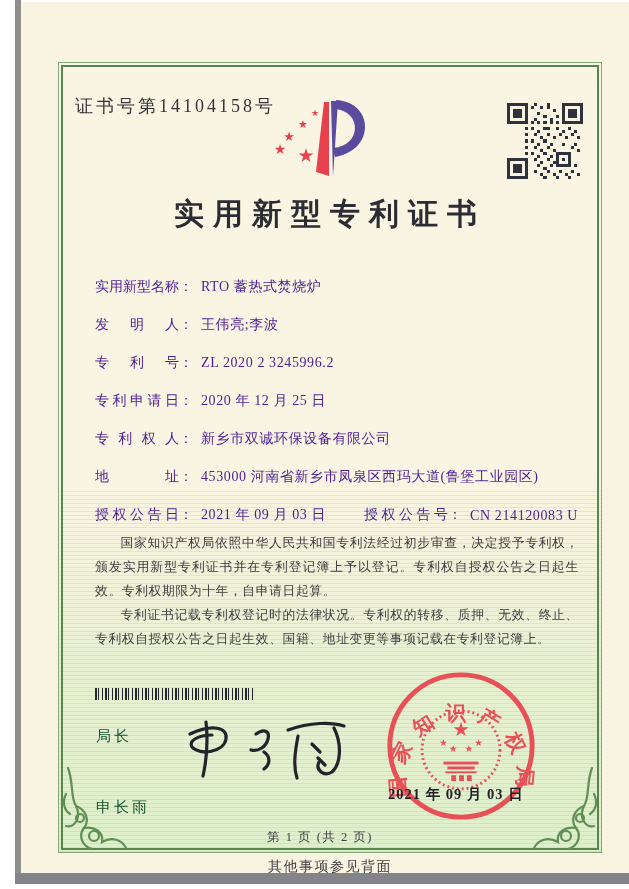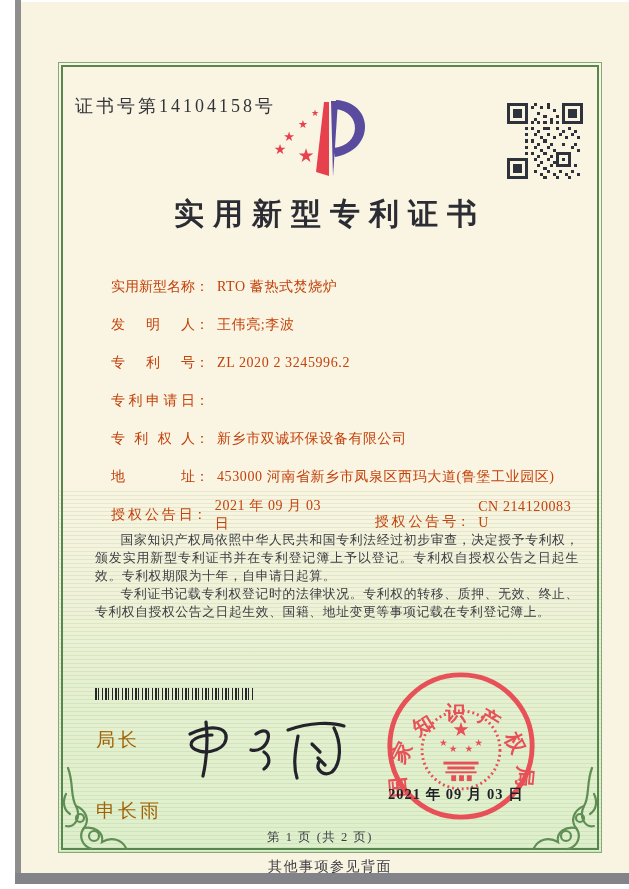--- a/index.html
+++ b/index.html
@@ -35,34 +35,34 @@
     background:repeating-linear-gradient(0deg,rgba(122,170,110,0.16) 0 1px,transparent 1px 4px);
   }
   .certno{
     left:75px;top:94px;font-size:18px;letter-spacing:3px;color:#33333a;
   }
   .title{
     left:58px;top:194px;width:544px;text-align:center;
     font-size:30px;font-weight:bold;letter-spacing:9px;color:#2c2c34;
   }
   .fields{left:95px;top:268px;width:488px;}
-  .frow{height:38px;display:flex;align-items:center;font-size:14px;color:#c2410c;margin-left:16px;}
+  .frow{height:38px;display:flex;align-items:center;font-size:14px;color:#4c1d95;}
   .flabel{display:inline-block;width:84px;text-align:justify;text-align-last:justify;}
   .fcolon{margin-right:8px;}
   .fvalue{letter-spacing:0.6px;}
   .fpair2{margin-left:38px;display:flex;align-items:flex-end;}
-  .paras{left:95px;top:531px;width:484px;font-size:12.8px;line-height:18px;
+  .paras{left:95px;top:531px;width:484px;font-size:12.8px;line-height:24px;
     color:#3c3c42;letter-spacing:0.6px;text-align:justify;}
   .paras p{margin:0;text-indent:2em;}
   .barcode{
     left:95px;top:688px;width:160px;height:12px;
     background:repeating-linear-gradient(90deg,#26262b 0 2px,transparent 2px 3px,#26262b 3px 4px,transparent 4px 7px,#26262b 7px 8px,transparent 8px 10px);
   }
-  .officer{font-family:Liberation Serif, serif;font-size:19px;
-    color:#a16207;letter-spacing:3px;}
+  .officer{font-family:Liberation Serif, serif;font-size:15px;
+    color:#14532d;letter-spacing:3px;}
   .officer-title{left:96px;top:727px;}
   .officer-name{left:96px;top:798px;}
   .sig{left:172px;top:700px;}
   .seal{left:383px;top:668px;opacity:0.93;}
   .seal-date{
     left:388px;top:785px;width:160px;font-size:14.5px;font-weight:bold;
     color:#1f1f26;letter-spacing:1px;
   }
   .pageno{left:58px;top:829px;width:524px;text-align:center;font-size:12.5px;color:#3c3c42;letter-spacing:1.5px;}
   .backnote{left:58px;top:858px;width:544px;text-align:center;font-size:14px;color:#3c3c42;letter-spacing:1.5px;}
@@ -140,20 +140,21 @@
     <span class="fvalue">王伟亮;李波</span>
   </div>
   <div class="frow">
     <span class="flabel">专利号</span>
       <span class="fcolon">：</span>
     <span class="fvalue">ZL 2020 2 3245996.2</span>
   </div>
   <div class="frow">
     <span class="flabel">专利申请日</span>
       <span class="fcolon">：</span>
+    <span class="fvalue">2020 年 12 月 25 日</span>
   </div>
   <div class="frow">
     <span class="flabel">专利权人</span>
       <span class="fcolon">：</span>
     <span class="fvalue">新乡市双诚环保设备有限公司</span>
   </div>
   <div class="frow">
     <span class="flabel">地址</span>
       <span class="fcolon">：</span>
     <span class="fvalue">453000 河南省新乡市凤泉区西玛大道(鲁堡工业园区)</span>

